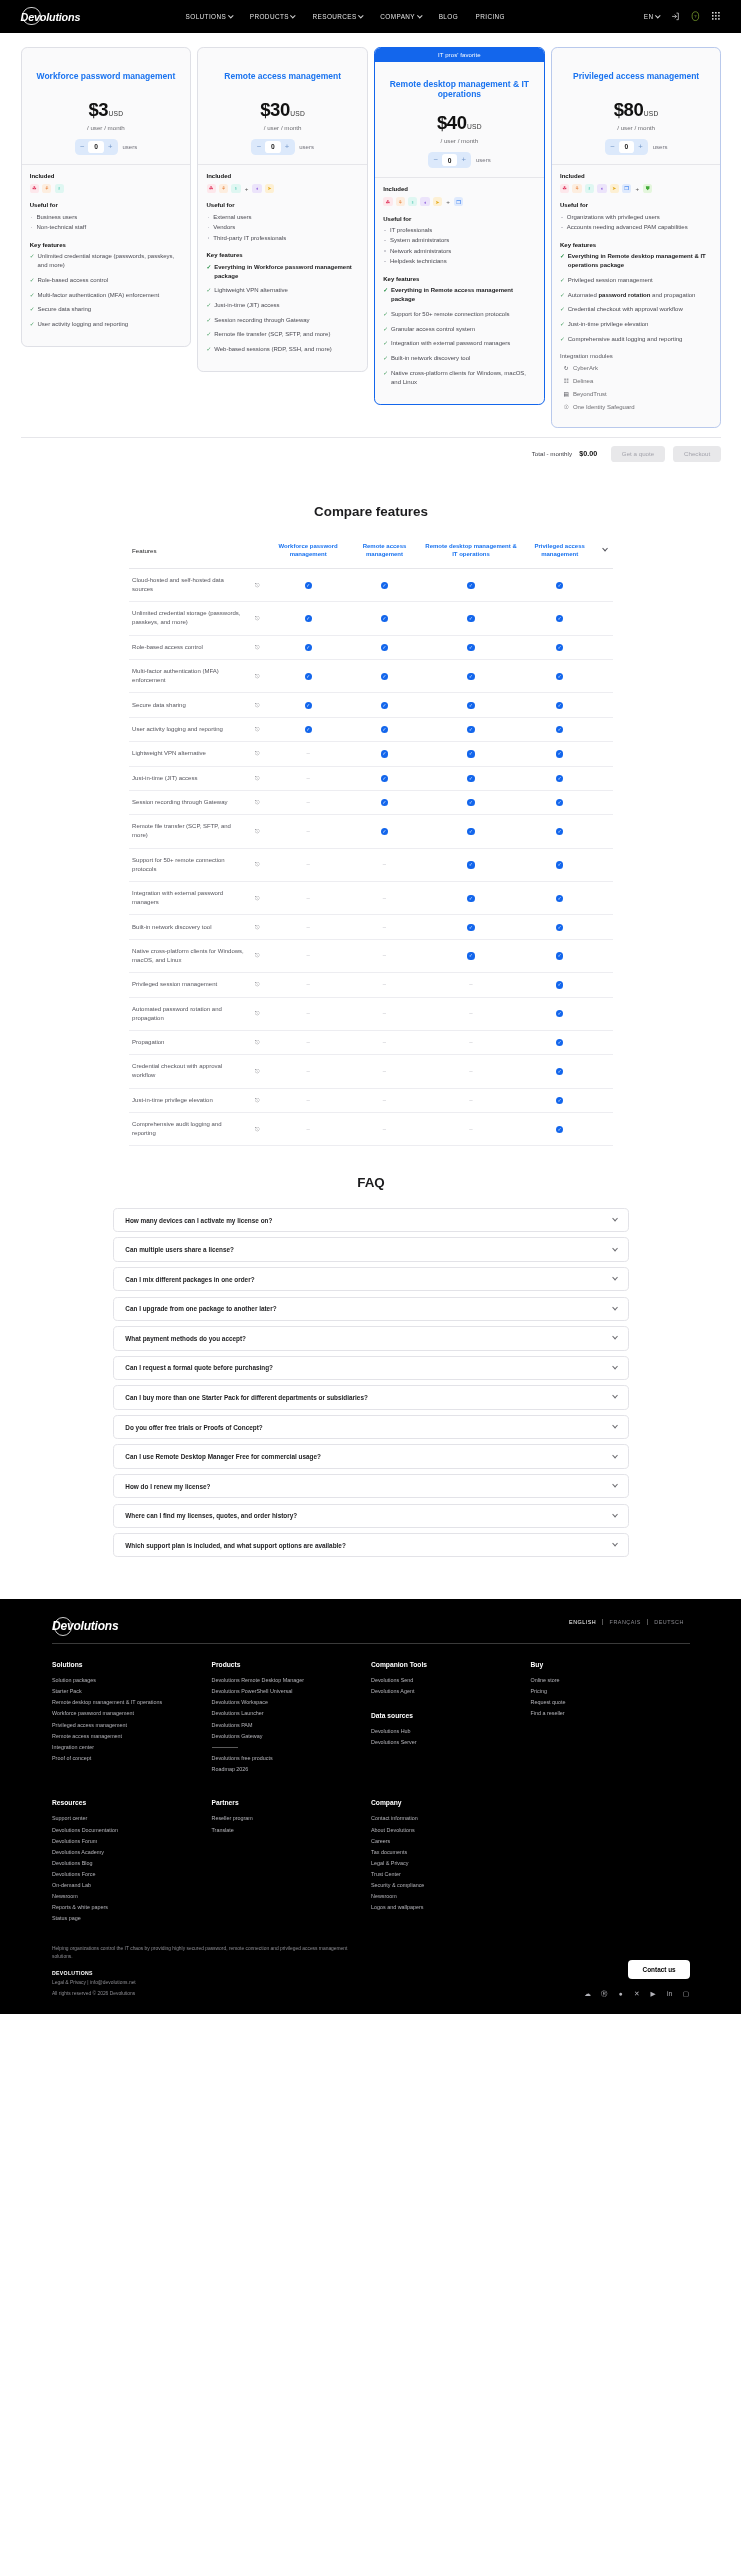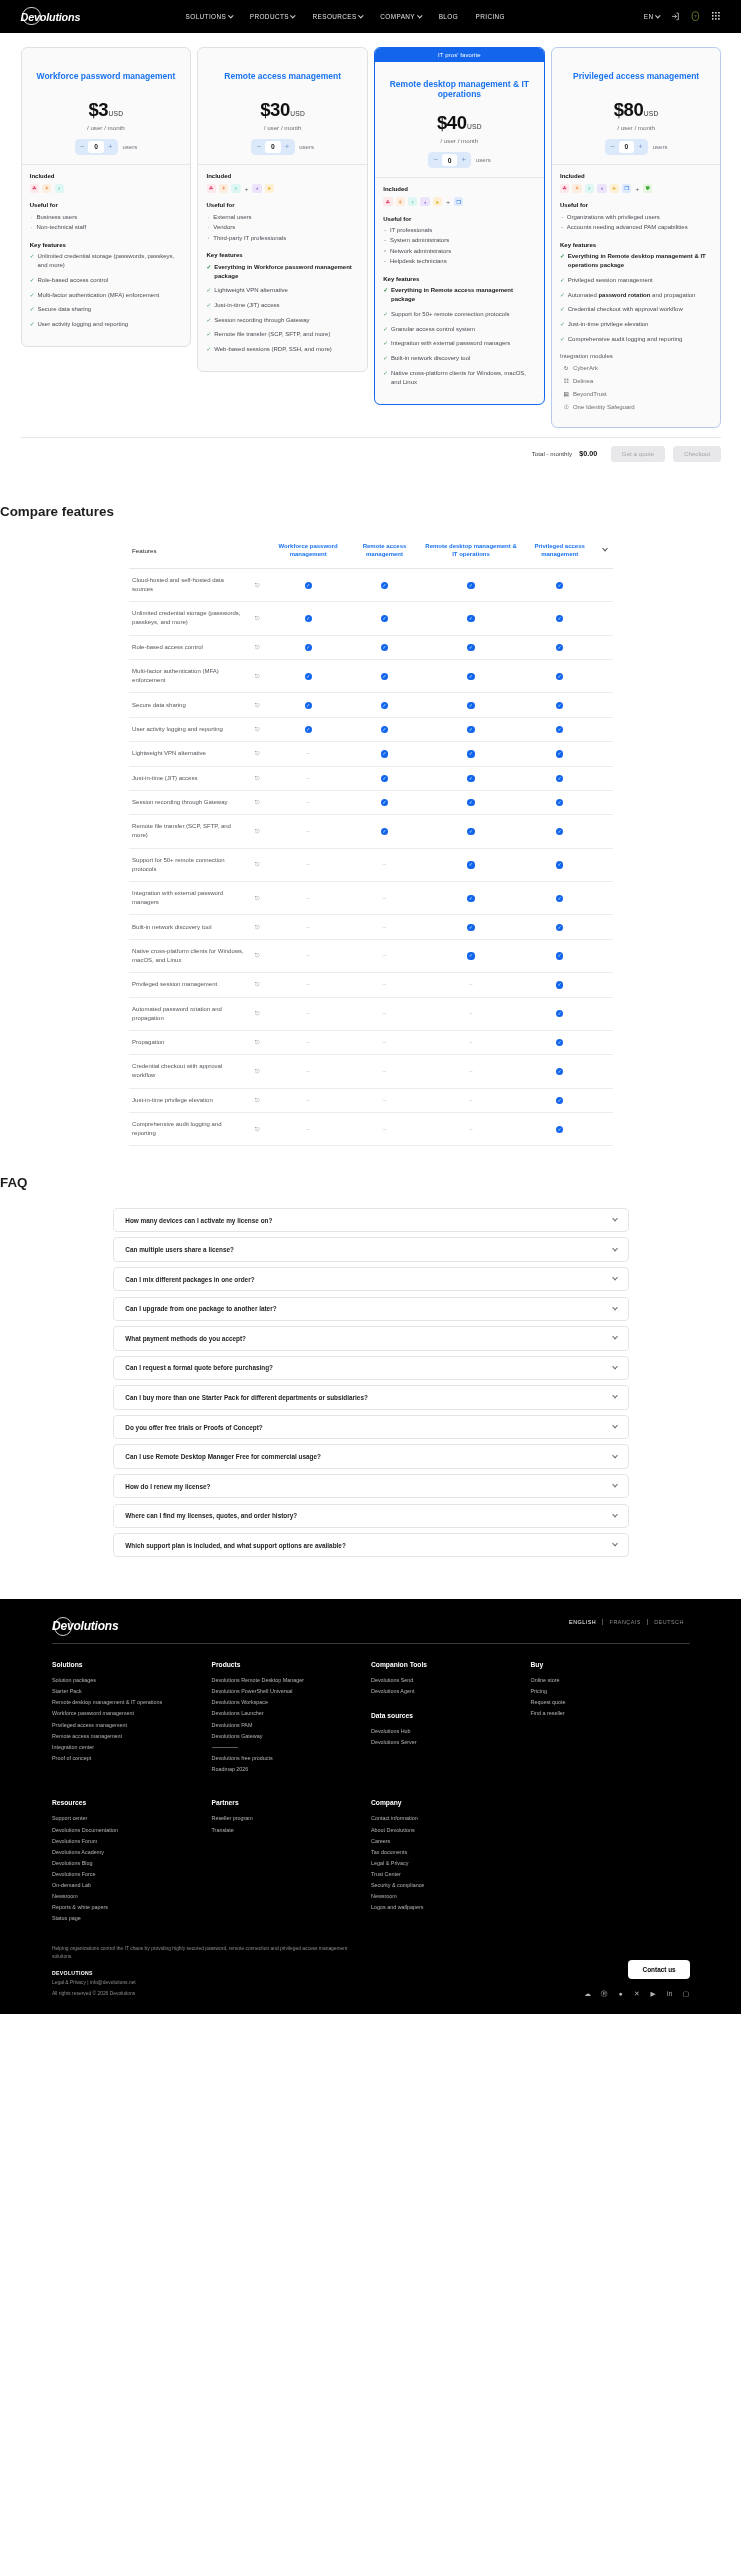--- a/index.html
+++ b/index.html
@@ -117,21 +117,21 @@
   .total-label { font-size:6.2px; color:#3a3a40; }
   .total-amount { font-size:7.2px; font-weight:bold; color:#111; margin-right:6.2px; }
   .btn-ghost {
     background:#e8e8ea; color:#a3a3ab; border:none; border-radius:3.6px;
     padding:4.6px 11.3px; font-size:6.2px; cursor:pointer;
     font-family:"Liberation Sans", sans-serif;
   }
 
   
   .section-h2 {
-    font-size:13.4px; font-weight:bold; color:#1d1d1f;
+    text-align:center; font-size:13.4px; font-weight:bold; color:#1d1d1f;
     margin:29px 0 17.5px;
   }
   .compare-wrap { padding:0 129px; }
   table.cmp { width:100%; border-collapse:collapse; }
   table.cmp thead th {
     padding:6.2px 3.1px 9.3px; vertical-align:middle;
     font-size:6px; color:#1a73ef; font-weight:bold; line-height:1.3;
     text-align:center; border-bottom:0.5px solid #e6e6ea;
   }
   table.cmp thead th.feat-col {

